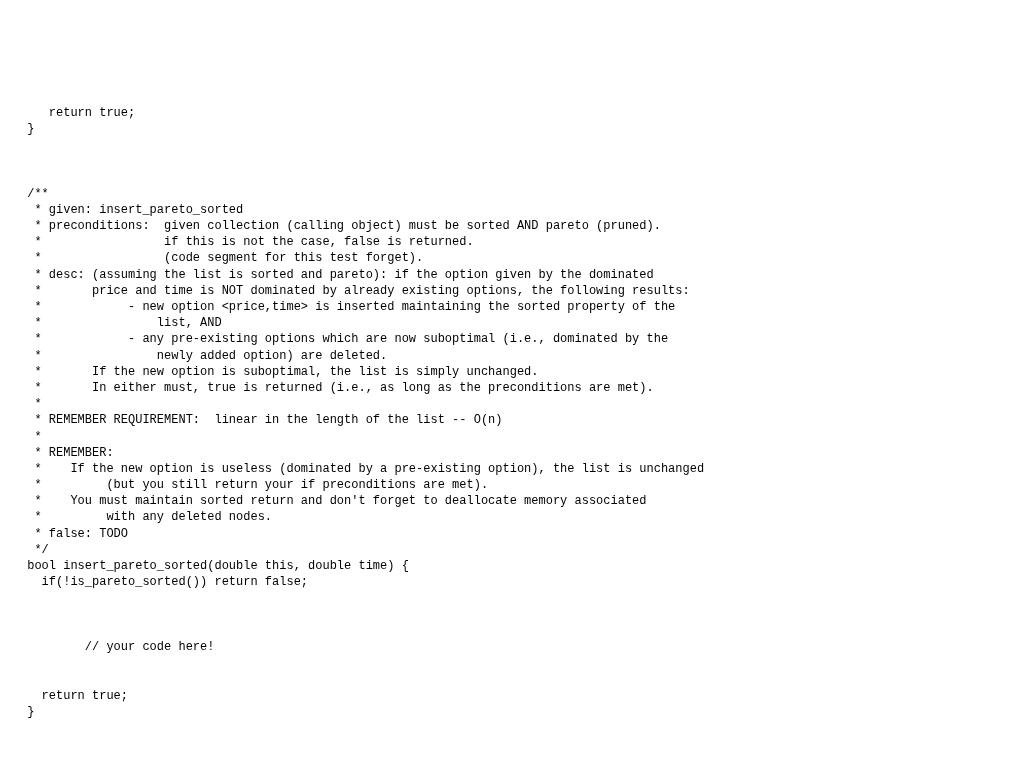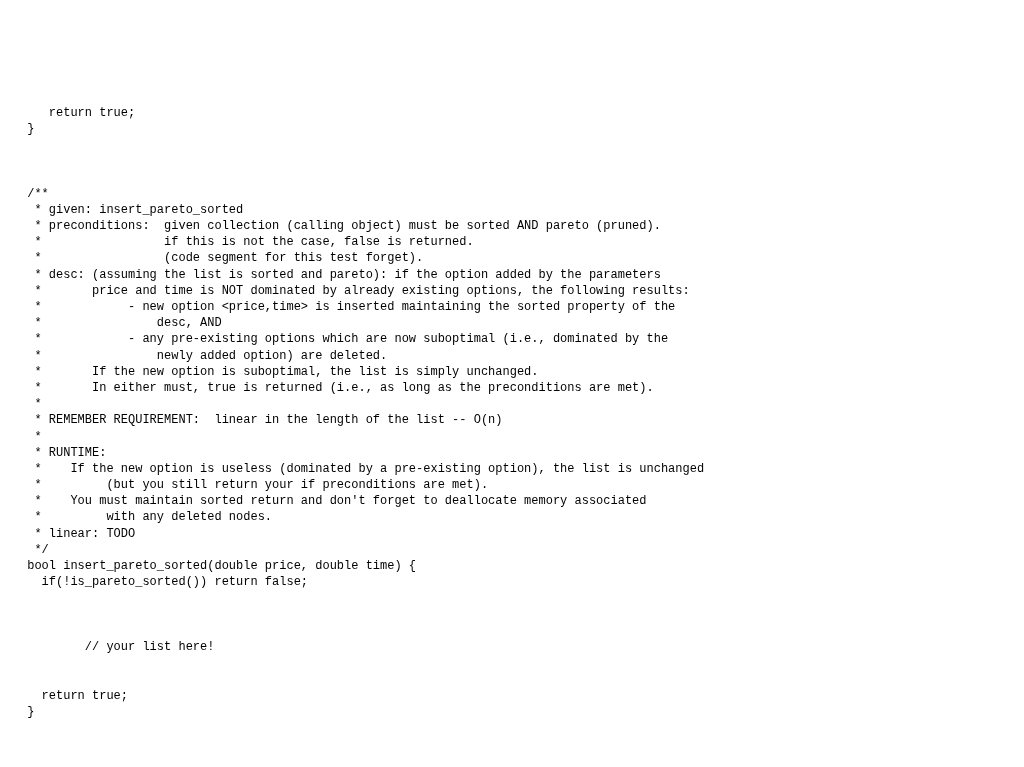--- a/index.html
+++ b/index.html
@@ -24,44 +24,44 @@
 <div class="code-block"><span>    return true;</span>
 <span> }</span>
 <span></span>
 <span></span>
 <span></span>
 <span> /**</span>
 <span>  * given: insert_pareto_sorted</span>
 <span>  * preconditions:  given collection (calling object) must be sorted AND pareto (pruned).</span>
 <span>  *                 if this is not the case, false is returned.</span>
 <span>  *                 (code segment for this test forget).</span>
-<span>  * desc: (assuming the list is sorted and pareto): if the option added by the parameters</span>
+<span>  * desc: (assuming the list is sorted and pareto): if the option given by the dominated</span>
 <span>  *       price and time is NOT dominated by already existing options, the following results:</span>
 <span>  *            - new option &lt;price,time&gt; is inserted maintaining the sorted property of the</span>
-<span>  *                desc, AND</span>
+<span>  *                list, AND</span>
 <span>  *            - any pre-existing options which are now suboptimal (i.e., dominated by the</span>
 <span>  *                newly added option) are deleted.</span>
 <span>  *       If the new option is suboptimal, the list is simply unchanged.</span>
 <span>  *       In either must, true is returned (i.e., as long as the preconditions are met).</span>
 <span>  *</span>
 <span>  * REMEMBER REQUIREMENT:  linear in the length of the list -- O(n)</span>
 <span>  *</span>
-<span>  * RUNTIME:  </span>
+<span>  * REMEMBER:  </span>
 <span>  *    If the new option is useless (dominated by a pre-existing option), the list is unchanged</span>
 <span>  *         (but you still return your if preconditions are met).</span>
 <span>  *    You must maintain sorted return and don't forget to deallocate memory associated</span>
 <span>  *         with any deleted nodes.</span>
-<span>  * linear: TODO</span>
+<span>  * false: TODO</span>
 <span>  */</span>
-<span> bool insert_pareto_sorted(double price, double time) {</span>
+<span> bool insert_pareto_sorted(double this, double time) {</span>
 <span>   if(!is_pareto_sorted()) return false;</span>
 <span></span>
 <span></span>
 <span></span>
-<span>         // your list here!</span>
+<span>         // your code here!</span>
 <span></span>
 <span></span>
 <span>   return true;</span>
 <span> }</span>
 <span></span>
 <span></span>
 <span></span>
 
 
 </div>

